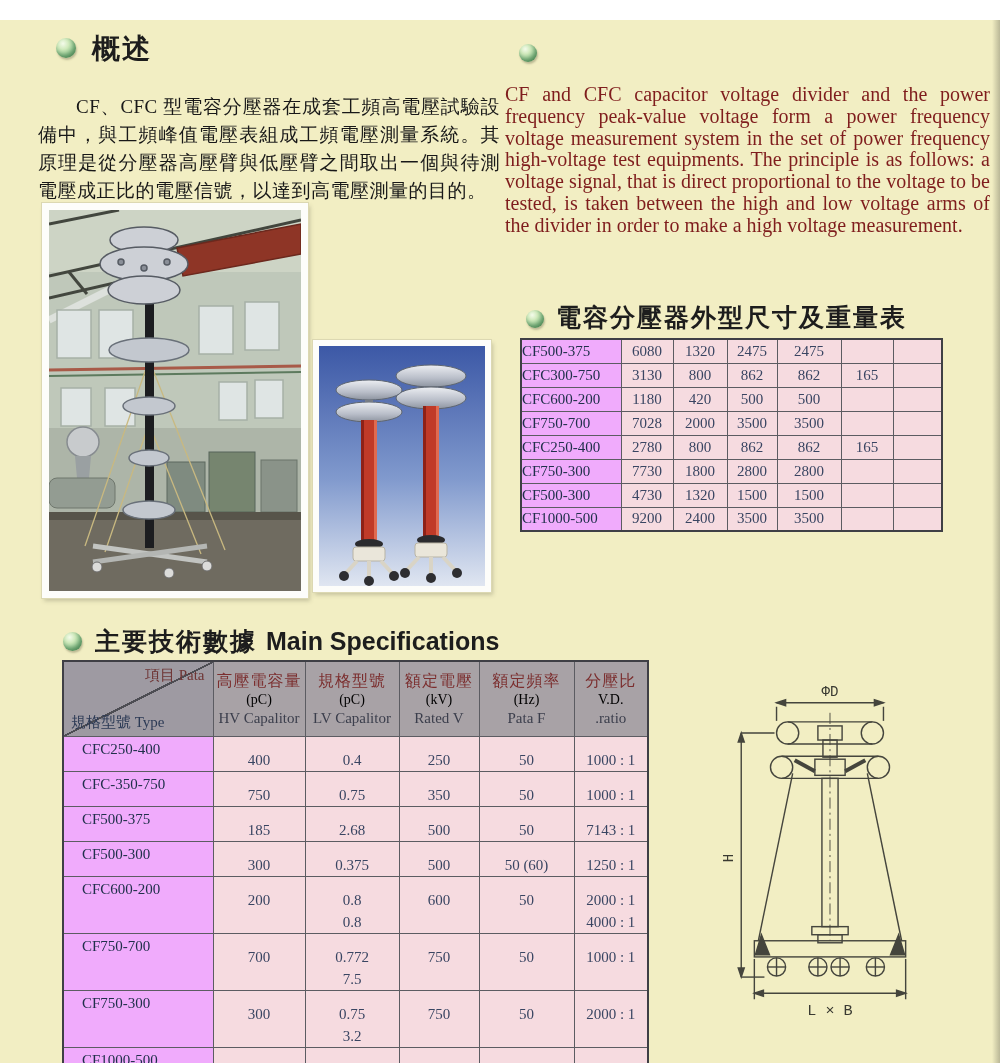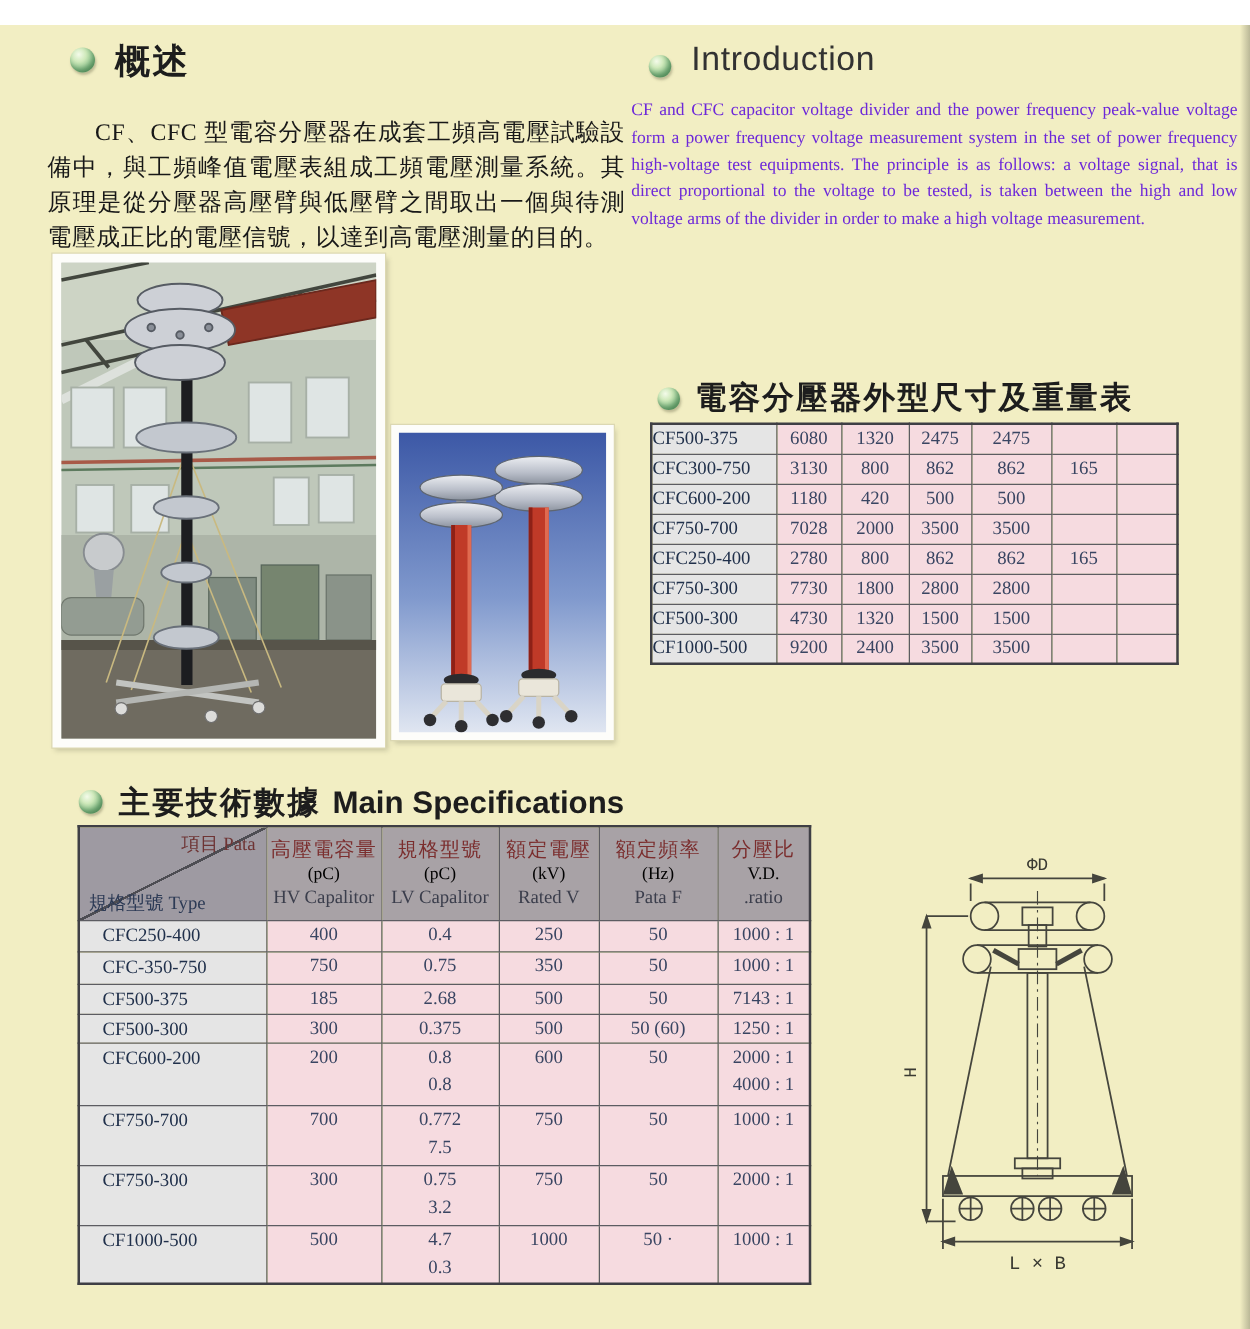--- a/index.html
+++ b/index.html
@@ -31,72 +31,71 @@
   }
   .h-mixed .en{font-weight:600; letter-spacing:0;}
   
   .para-zh{
     position:absolute; left:38px; top:54px; width:462px;
     font-size:19px; line-height:28px; color:#181818;
     text-align:justify; text-indent:2em; letter-spacing:.5px;
   }
   .para-en{
     position:absolute; left:505px; top:44px; width:485px;
-    font-size:14px; line-height:21.8px; color:#6d28d9;
+    font-size:20px; line-height:21.8px; color:#7f1d1d;
     text-align:justify;
   }
   
   .photo{
     position:absolute; background:#fdfdfa;
     box-shadow:0 0 0 1px #dcd8b2, 2px 3px 4px rgba(70,70,50,.25);
   }
   .photo svg{display:block;}
   
   table.tbl{
     position:absolute; border-collapse:collapse; table-layout:fixed;
     border:2px solid #3f3f45; font-family:"Liberation Serif","DejaVu Serif",serif;
   }
   table.tbl td{border:1px solid #5c5c62; overflow:hidden; padding:0;}
   .hdrcell{background:#9b999d; color:#2c3a55; font-size:15px; text-align:center;}
   .hdrcell .sub{font-size:14px;}
-  td.model{background:#e5e5e5; color:#20304b; font-size:15px; text-align:left; padding-left:10px;}
+  td.model{background:#f0abfc; color:#20304b; font-size:15px; text-align:left; padding-left:10px;}
   td.val{background:#f6dbe0; color:#394562; font-size:15px; text-align:center;}
   
   td.corner{position:relative; background:#9e9aa2;}
   td.corner .diag{
     position:absolute; inset:0;
     background:linear-gradient(to bottom right,
       transparent calc(50% - 1px), #4d4d53 calc(50% - 1px),
       #4d4d53 calc(50% + 1px), transparent calc(50% + 1px));
   }
   td.corner .ct{position:absolute; top:4px; right:8px; color:#2c3a55; font-size:15px;}
   td.corner .cb{position:absolute; bottom:4px; left:7px; color:#2c3a55; font-size:15px;}
   
   .spect td.model{vertical-align:top; padding-top:4px; padding-left:18px;}
-  .spect td.val{vertical-align:top; padding-top:0; line-height:22px;}
+  .spect td.val{vertical-align:top; padding-top:12px; line-height:22px;}
   .spect .hcell{background:#a8a2a6; text-align:center; vertical-align:middle;}
   .spect .hcell .hz{font-size:16px; color:#7b2e2e; letter-spacing:1px; line-height:21px;}
   .spect .hcell .hu{font-size:14px; color:#000000; line-height:17px;}
   .spect .hcell .he{font-size:15px; color:#3b3e4c; line-height:20px;}
   .spect td.corner .ct{color:#6e3434;}
   
   .diagram{position:absolute; left:714px; top:658px;}
   .diagram text{font-family:"Liberation Mono","DejaVu Sans Mono",monospace; fill:#3a3a32;}
 </style>
 </head>
 <body>
 
 <div class="page">
 
   <span class="ball" style="left:56px;top:18px;width:20px;height:20px;"></span>
   <div class="h-zh" style="left:92px;top:10px;font-size:28px;">概述</div>
   <p class="para-zh">CF、CFC 型電容分壓器在成套工頻高電壓試驗設備中，與工頻峰值電壓表組成工頻電壓測量系統。其原理是從分壓器高壓臂與低壓臂之間取出一個與待測電壓成正比的電壓信號，以達到高電壓測量的目的。</p>
 
   <span class="ball" style="left:519px;top:24px;width:18px;height:18px;"></span>
-  <div class="h-en" style="left:553px;top:12px;font-size:27px;">Introduction</div>
   <p class="para-en">CF and CFC capacitor voltage divider and the power frequency peak-value voltage form a power frequency voltage measurement system in the set of power frequency high-voltage test equipments. The principle is as follows: a voltage signal, that is direct proportional to the voltage to be tested, is taken between the high and low voltage arms of the divider in order to make a high voltage measurement.</p>
 
   <figure class="photo" style="left:42px;top:183px;width:266px;height:395px;padding:0;margin:0;">
     <svg viewBox="0 0 252 381" width="252" height="381" style="margin:7px;">
       <rect x="0" y="0" width="252" height="381" fill="#bfc8ba"></rect>
       <rect x="0" y="0" width="252" height="62" fill="#cdd4c5"></rect>
 
       <g stroke="#42463e" stroke-width="3">
         <line x1="0" y1="66" x2="252" y2="10"></line>
         <line x1="0" y1="88" x2="252" y2="30"></line>

